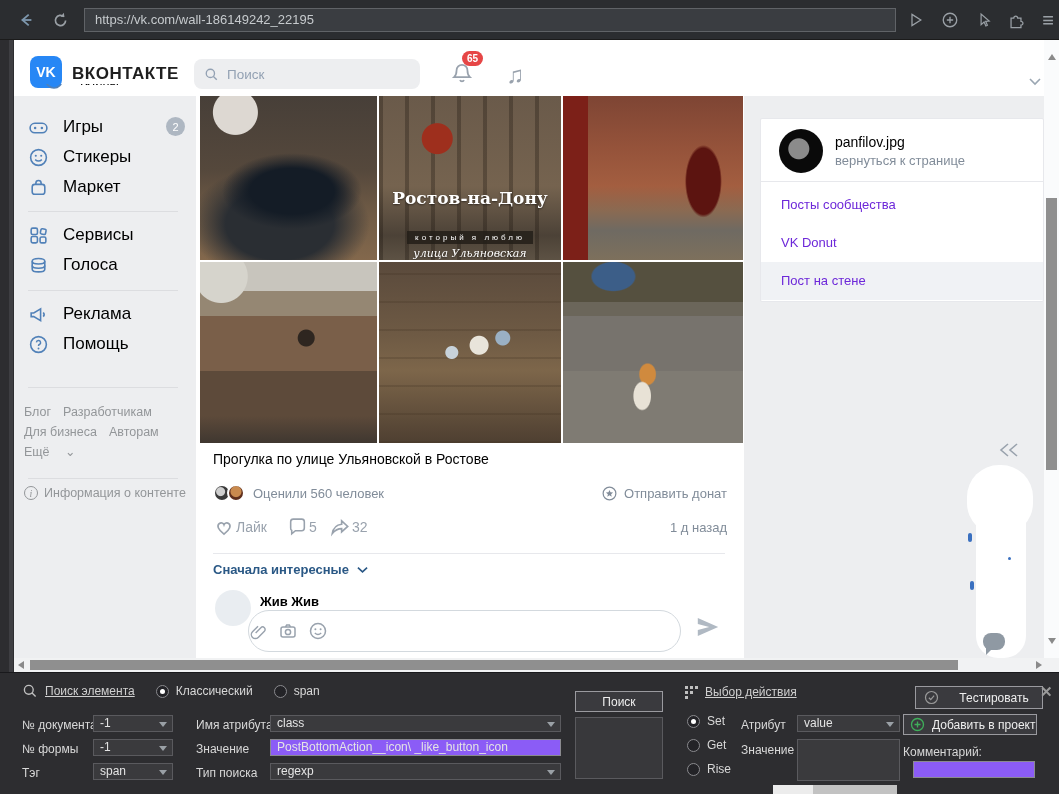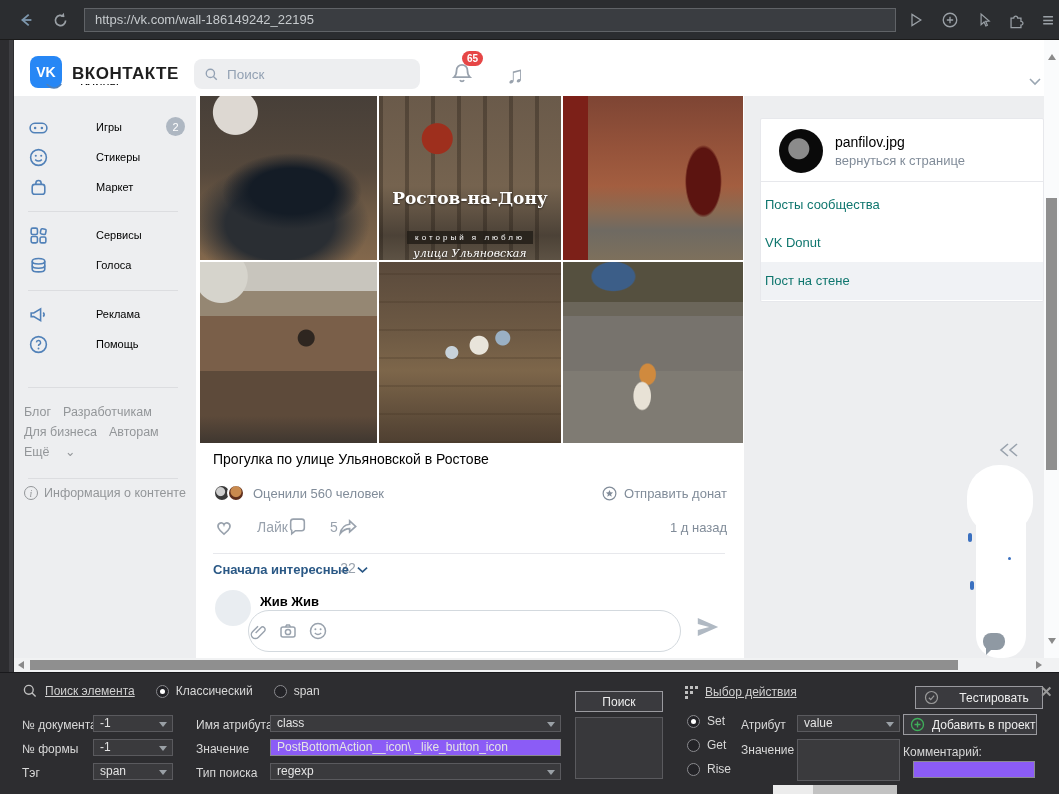--- a/index.html
+++ b/index.html
@@ -25,21 +25,21 @@
   .hdr-ic { position:absolute; top:21px; }
   .bell-badge { position:absolute; left:448px; top:11px; min-width:21px; height:15px; background:#e64646; border-radius:8px; color:#fff; font-size:10px; font-weight:bold; display:flex; align-items:center; justify-content:center; padding:0 4px; z-index:2; }
   .hdr-chevron { position:absolute; left:1015px; top:32px; color:#9aa6b2; }
   .clip-slot { position:absolute; left:30px; top:44px; width:120px; height:12px; overflow:hidden; z-index:6; }
   .clip-slot .inner { position:relative; top:-14px; display:flex; gap:16px; align-items:center; }
   .clip-slot .inner .txt { font-size:13px; color:#000; }
 
   
   .sidebar { position:absolute; left:0; top:56px; width:182px; height:562px; }
   .side-item { position:absolute; left:14px; display:flex; align-items:center; gap:14px; height:30px; cursor:pointer; }
-  .side-item .lbl { font-size:11px; color:#000;margin-left:33px; }
+  .side-item .lbl { font-size:17px; color:#000; }
   .badge-gray { position:absolute; left:152px; width:19px; height:19px; background:#aeb7c2; border-radius:50%; color:#fff; font-size:11px; display:flex; align-items:center; justify-content:center; }
   .side-div { position:absolute; left:14px; width:150px; height:1px; background:#dcdde0; }
   .side-links { position:absolute; left:10px; font-size:12.5px; color:#939699; line-height:20px; }
   .side-links span { margin-right:12px; cursor:pointer; }
   .side-info { position:absolute; left:10px; display:flex; gap:6px; align-items:center; color:#939699; font-size:12.5px; }
   .i-circle { width:14px; height:14px; border:1px solid #939699; border-radius:50%; font-size:10px; display:flex; align-items:center; justify-content:center; font-style:italic; font-family:"Liberation Serif", serif; }
 
   
   .post-card { position:absolute; left:182px; top:56px; width:548px; height:562px; background:#fff; }
   .photo-grid { position:absolute; left:4px; top:0; width:543px; height:347px; display:grid; grid-template-columns:177px 182px 180px; grid-template-rows:164px 181px; gap:2px; }
@@ -76,39 +76,39 @@
   .rostov-t1 { font-family:"DejaVu Serif", serif; font-weight:bold; font-size:17px; text-shadow:0 1px 2px rgba(0,0,0,.5); }
   .rostov-t2 { display:inline-block; margin-top:3px; background:rgba(35,30,25,.85); font-size:8px; letter-spacing:3px; padding:2px 8px; }
   .rostov-t3 { font-family:"DejaVu Serif", serif; font-style:italic; font-size:11px; margin-top:3px; text-shadow:0 1px 2px rgba(0,0,0,.5); }
 
   .post-title { position:absolute; left:17px; top:355px; font-size:14px; color:#000; }
   .likes-row { position:absolute; left:17px; top:388px; width:514px; height:20px; }
   .mini-ava { position:absolute; top:0; width:18px; height:18px; border-radius:50%; border:2px solid #fff; }
   .likes-text { position:absolute; left:40px; top:2px; font-size:13px; color:#818c99; }
   .donate { position:absolute; right:0; top:1px; display:flex; gap:6px; align-items:center; color:#818c99; font-size:13px; cursor:pointer; }
   .actions-row { position:absolute; left:17px; top:420px; width:514px; height:26px; }
-  .act { position:absolute; display:flex; align-items:center; gap:22px; color:#99a2ad; font-size:14px; cursor:pointer; }
+  .act { position:absolute; display:flex; align-items:center; gap:1px; color:#99a2ad; font-size:14px; cursor:pointer; }
   .time-ago { position:absolute; right:0; top:4px; color:#818c99; font-size:13px; }
   .post-div { position:absolute; left:17px; top:457px; width:512px; height:1px; background:#e7e8ec; }
   .sort-row { position:absolute; left:17px; top:466px; display:flex; gap:8px; align-items:center; color:#2a5885; font-size:13px; font-weight:bold; cursor:pointer; }
   .comment-ava { position:absolute; left:19px; top:494px; width:36px; height:36px; border-radius:50%; background:#e9edf1; }
   .comment-name { position:absolute; left:64px; top:498px; font-size:13px; font-weight:bold; color:#000; }
   .comment-box { position:absolute; left:52px; top:514px; width:433px; height:42px; background:#fff; border:1px solid #d3d9de; border-radius:21px; z-index:3; display:flex; align-items:center; }
   .comment-box input { border:none; outline:none; flex:1; margin-left:16px; font-size:13.5px; color:#444; background:transparent; font-family:"Liberation Sans", sans-serif; }
   .comment-box input::placeholder { color:#93a1b3; }
   .cbox-ic { margin-right:10px; cursor:pointer; display:flex; }
   .send-btn { position:absolute; left:500px; top:520px; cursor:pointer; z-index:3; }
 
   
   .right-card { position:absolute; left:746px; top:78px; width:284px; height:184px; background:#fff; border:1px solid #e7e8ec; border-radius:2px; }
   .rc-ava { position:absolute; left:18px; top:10px; width:44px; height:44px; border-radius:50%; background:radial-gradient(circle at 45% 45%, #8b8b8b 0 10px, #0a0a0a 11px); }
   .rc-name { position:absolute; left:74px; top:15px; font-size:14px; color:#000; }
   .rc-back { position:absolute; left:74px; top:34px; font-size:13px; color:#818c99; cursor:pointer; }
   .rc-div { position:absolute; left:0; top:62px; width:100%; height:1px; background:#e7e8ec; }
-  .rc-item { position:absolute; left:0; width:100%; height:38px; line-height:38px; padding-left:4px; font-size:13px; color:#0f766e; cursor:pointer; }
+  .rc-item { position:absolute; left:0; width:100%; height:38px; line-height:38px; padding-left:20px; font-size:13px; color:#6d28d9; cursor:pointer; }
   .rc-item.active { background:#f0f2f5; }
 
   
   .collapse-chevrons { position:absolute; left:984px; top:403px; cursor:pointer; }
   .blob1 { position:absolute; left:953px; top:425px; width:66px; height:70px; background:#fff; border-radius:32px; }
   .blob2 { position:absolute; left:962px; top:448px; width:50px; height:170px; background:#fff; border-radius:22px; }
   .blue-dash { position:absolute; width:4px; height:9px; border-radius:2px; background:#3a70c0; }
   .blue-dot { position:absolute; width:3px; height:3px; border-radius:50%; background:#3a70c0; }
   .chat-bubble { position:absolute; left:969px; top:593px; width:22px; height:17px; background:#8f99a3; border-radius:8px; }
   .chat-bubble:after { content:''; position:absolute; left:3px; bottom:-5px; border:5px solid rgba(0,0,0,0); border-top-color:#8f99a3; border-left-color:#8f99a3; }
@@ -341,21 +341,21 @@
               <path d="M10 16.5 C4.5 12.3 3.4 9 5.6 7 C7.4 5.5 9.4 6.4 10 8 C10.6 6.4 12.6 5.5 14.4 7 C16.6 9 15.5 12.3 10 16.5 Z" fill="none" stroke="#99a2ad" stroke-width="1.5"></path>
             </svg>
           <span>Лайк</span>
         </div>
         <div class="act" style="left:74px;">
           <svg width="21" height="21" viewBox="0 0 20 20">
               <path d="M3.5 5.5 a2.5 2.5 0 0 1 2.5-2.5 h8 a2.5 2.5 0 0 1 2.5 2.5 v6 a2.5 2.5 0 0 1 -2.5 2.5 h-6 L4.5 17 v-3.2 a2.5 2.5 0 0 1 -1-2.3 z" fill="none" stroke="#99a2ad" stroke-width="1.5"></path>
             </svg>
           <span>5</span>
         </div>
-        <div class="act" style="left:124px;flex-direction:column;">
+        <div class="act" style="left:116px;">
           <svg width="22" height="22" viewBox="0 0 20 20">
               <path d="M11.5 4.5 L17 9.5 L11.5 14.5 V11.5 C7.5 11.5 5 13.5 3 16 C3.8 11 7 8 11.5 7.5 Z" fill="none" stroke="#99a2ad" stroke-width="1.5"></path>
             </svg>
           <span>32</span>
         </div>
         <div class="time-ago">1 д назад</div>
       </div>
 
       <div class="post-div"></div>
 

